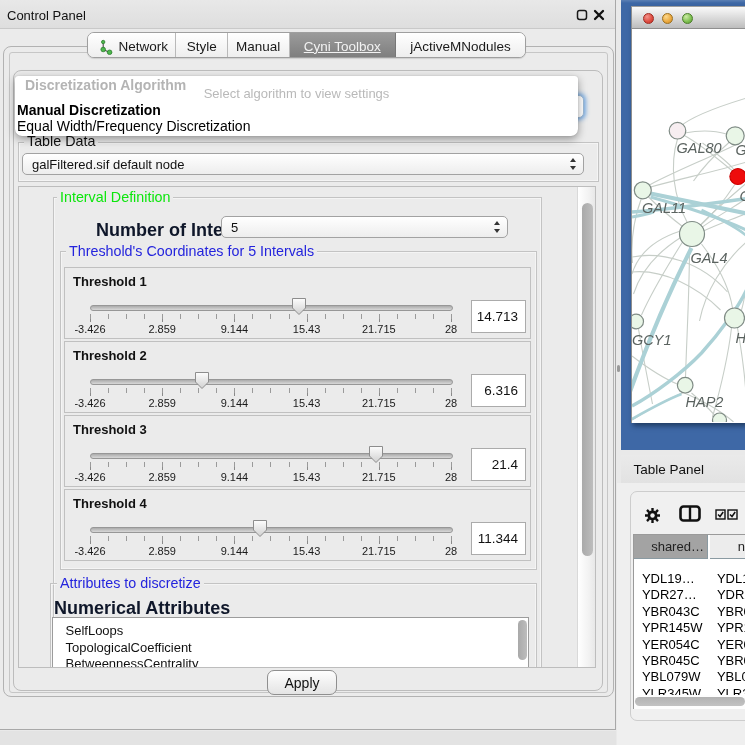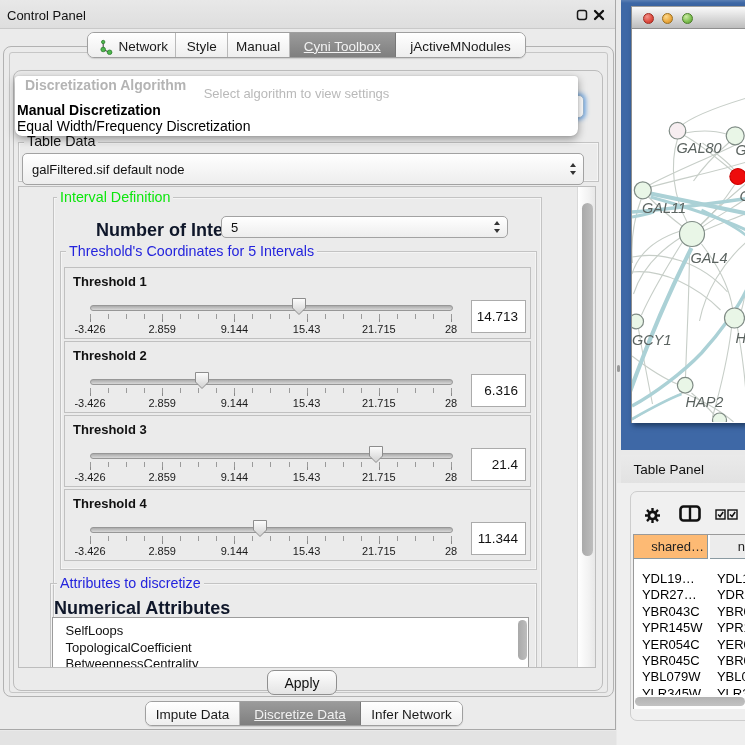--- a/index.html
+++ b/index.html
@@ -82,21 +82,21 @@
  <div class="panel" style="left:2.5px;top:45.5px;width:611px;height:651px;border-color:#b2b2b2;"></div>
  <div class="panel" style="left:8.5px;top:52px;width:599px;height:641px;border-radius:3px;border-color:#c6c6c6;background:#ebebeb;"></div>
  <div class="panel" style="left:13px;top:69.5px;width:590px;height:621px;border-color:#bcbcbc;"></div>
 
  <div class="abs" style="left:25px;top:77px;font-weight:bold;font-size:14px;color:#b4b4b4;z-index:60;">Discretization Algorithm</div>
 
  <div class="abs" style="left:550px;top:95px;width:34px;height:23px;border:1px solid #9bb8d4;border-radius:5px;background:#fff;box-shadow:0 0 4px 2px rgba(100,160,225,0.85);box-sizing:border-box;"></div>
 
  <div class="gbox" style="left:17.5px;top:142px;width:581px;height:40px;"></div>
  <div class="gtitle" style="left:24px;top:133.5px;color:#111;">Table Data</div>
- <div class="combo" style="left:22px;top:153px;width:562px;height:32px;">
+ <div class="combo" style="left:22px;top:153px;width:562px;height:22px;">
         <span class="ct">galFiltered.sif default node</span>
         <span class="ar"></span>
       </div>
 
  <div class="abs" style="left:17.5px;top:185.5px;width:578.5px;height:482.5px;border:1px solid #bdbdbd;box-sizing:border-box;overflow:hidden;background:#ebebeb;">
   <div class="abs" style="left:-18.5px;top:-186.5px;width:745px;height:900px;">
 
    <div class="abs" style="left:577px;top:186.5px;width:18px;height:481px;background:linear-gradient(to right,#ffffff,#f2f2f2 60%,#e6e6e6);border-left:1px solid #d9d9d9;"></div>
    <div class="vthumb" style="left:581.5px;top:203px;width:11px;height:353px;"></div>
 
@@ -202,25 +202,20 @@
             <circle cx="3.2" cy="3" r="1.7" fill="#4db84d" stroke="#2c7d2c" stroke-width="0.8"></circle>
             <circle cx="3.2" cy="10.5" r="2.3" fill="#4db84d" stroke="#2c7d2c" stroke-width="0.8"></circle>
             <circle cx="9.6" cy="13.3" r="2.3" fill="#4db84d" stroke="#2c7d2c" stroke-width="0.8"></circle>
           </svg>Network</div>
    <div class="s" style="width:51.5px;">Style</div>
    <div class="s" style="width:61.7px;">Manual</div>
    <div class="s dark" style="width:106.5px;">Cyni Toolbox</div>
    <div class="s" style="width:129.1px;">jActiveMNodules</div>
  </div>
 
- <div class="seg" style="left:145px;top:701px;width:316px;height:23px;">
-   <div class="s" style="width:94px;">Impute Data</div>
-   <div class="s dark" style="width:121px;">Discretize Data</div>
-   <div class="s" style="width:101px;">Infer Network</div>
- </div>
 </div>
 
 <div class="abs" style="left:616.8px;top:365px;width:3.5px;height:7px;background:#9a9a9a;border-radius:2px;"></div>
 
 <div id="netframe" class="abs">
  <div id="macwin">
   <div id="mactb">
    <div class="light" style="left:11px;background:radial-gradient(circle at 35% 30%,#f2938c,#dd4a3e 60%,#c13227);border:1px solid #9e2b22;"></div>
    <div class="light" style="left:30.5px;background:radial-gradient(circle at 35% 30%,#fcd98e,#eaa73d 60%,#d08a24);border:1px solid #9c6f1d;"></div>
    <div class="light" style="left:50px;background:radial-gradient(circle at 35% 30%,#cdeba5,#7cbf4f 60%,#5d9c35);border:1px solid #4a7d29;"></div>
@@ -318,21 +313,21 @@
 <svg class="abs" style="left:714.5px;top:509px;" width="11" height="11" viewBox="0 0 11 11">
       <rect x="1" y="1" width="9" height="9" fill="none" stroke="#111" stroke-width="1.4"></rect>
       <path d="M3,5.5 L5,7.5 L8.2,3" stroke="#111" stroke-width="1.5" fill="none"></path>
     </svg>
 <svg class="abs" style="left:727px;top:509px;" width="11" height="11" viewBox="0 0 11 11">
       <rect x="1" y="1" width="9" height="9" fill="none" stroke="#111" stroke-width="1.4"></rect>
       <path d="M3,5.5 L5,7.5 L8.2,3" stroke="#111" stroke-width="1.5" fill="none"></path>
     </svg>
 
 <div class="abs" style="left:632.9px;top:533.8px;width:112.1px;height:174.2px;overflow:hidden;border-left:1px solid #9a9a9a;border-top:1px solid #9a9a9a;background:#fff;">
-  <div class="abs" style="left:0;top:0;width:74.3px;height:24.7px;background:#fdba74;border-right:1.5px solid #8a9aa2;border-bottom:1px solid #8a9aa2;box-sizing:border-box;text-align:center;text-indent:14px;line-height:24px;font-size:13px;color:#222;">shared…</div>
+  <div class="abs" style="left:0;top:0;width:74.3px;height:24.7px;background:#a3a3a3;border-right:1.5px solid #8a9aa2;border-bottom:1px solid #8a9aa2;box-sizing:border-box;text-align:center;text-indent:14px;line-height:24px;font-size:13px;color:#222;">shared…</div>
   <div class="abs" style="left:75.8px;top:0;width:40px;height:24.7px;background:#ececec;border-bottom:1px solid #8a9aa2;box-sizing:border-box;line-height:24px;font-size:13px;color:#222;">
         <span style="position:absolute;left:28px;">n</span>
       </div>
   <div class="trow" style="top:25.2px;">
         <span style="left:8px;">YDL19…</span>
         <span style="left:83px;">YDL1</span>
       </div>
   <div class="trow" style="top:41.6px;">
         <span style="left:8px;">YDR27…</span>
         <span style="left:83px;">YDR2</span>

